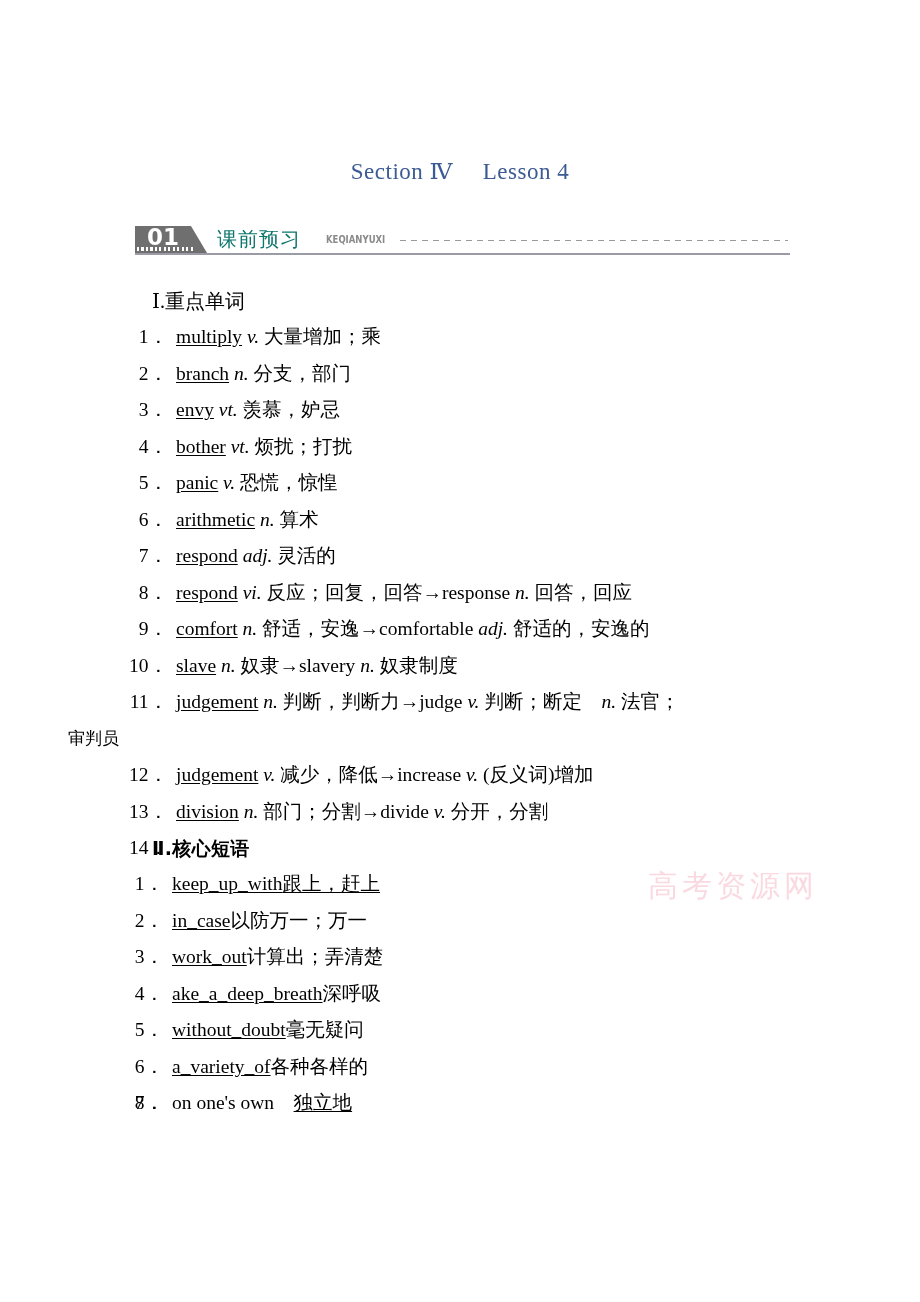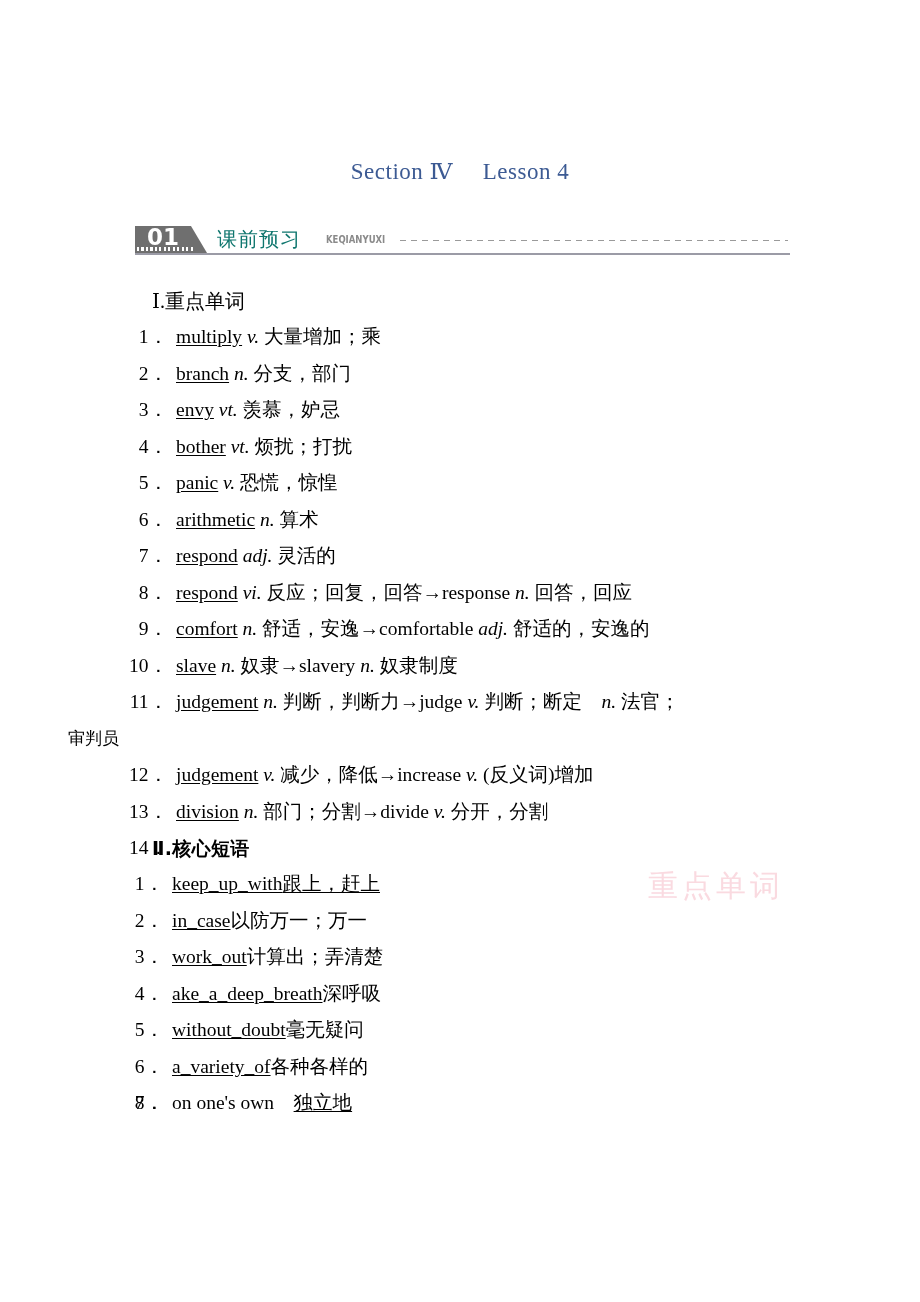--- a/index.html
+++ b/index.html
@@ -238,15 +238,15 @@
         <div class="entry"><span class="num">3．</span><span class="txt"><span class="u">work_out</span><span>计算出；弄清楚</span></span></div>
         <div class="entry"><span class="num">4．</span><span class="txt"><span class="u">ake_a_deep_breath</span><span>深呼吸</span></span></div>
         <div class="entry"><span class="num">5．</span><span class="txt"><span class="u">without_doubt</span><span>毫无疑问</span></span></div>
         <div class="entry"><span class="num">6．</span><span class="txt"><span class="u">a_variety_of</span><span>各种各样的</span></span></div>
         <div class="entry"><span class="num">7．</span></div>
         <div class="entry"><span class="num">8．</span><span class="txt"><span>on one's own</span> <span class="u">独立地</span></span></div>
       </div>
 
   </div>
 
-  <div class="watermark">重点单词</div>
+  <div class="watermark">高考资源网</div>
 
 </div>
 
 </body></html>

